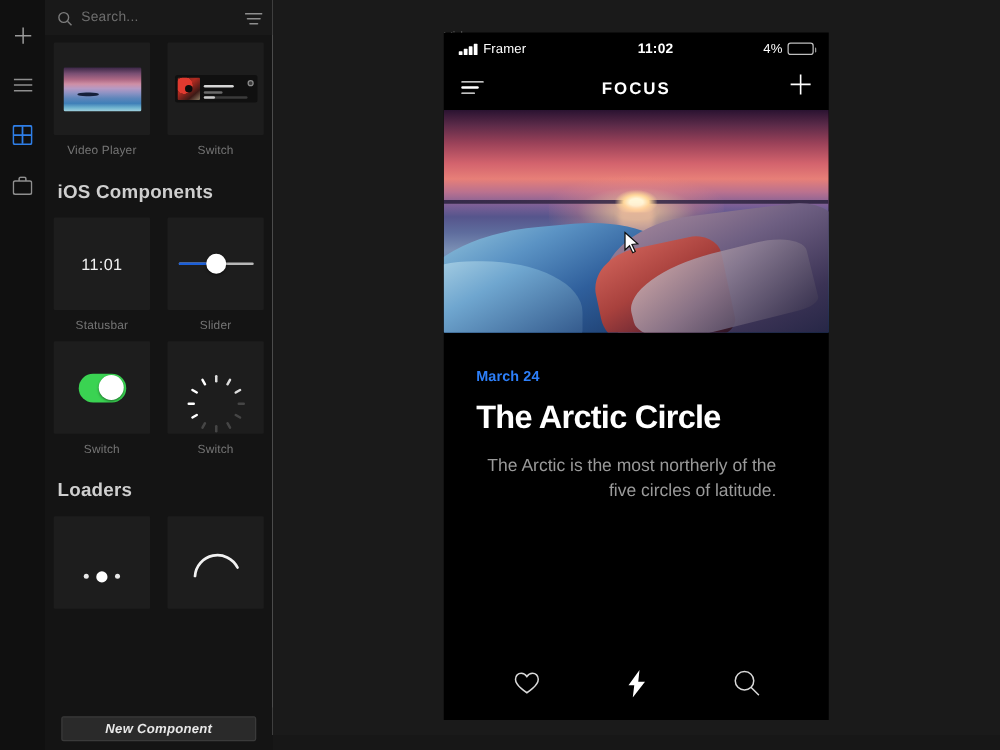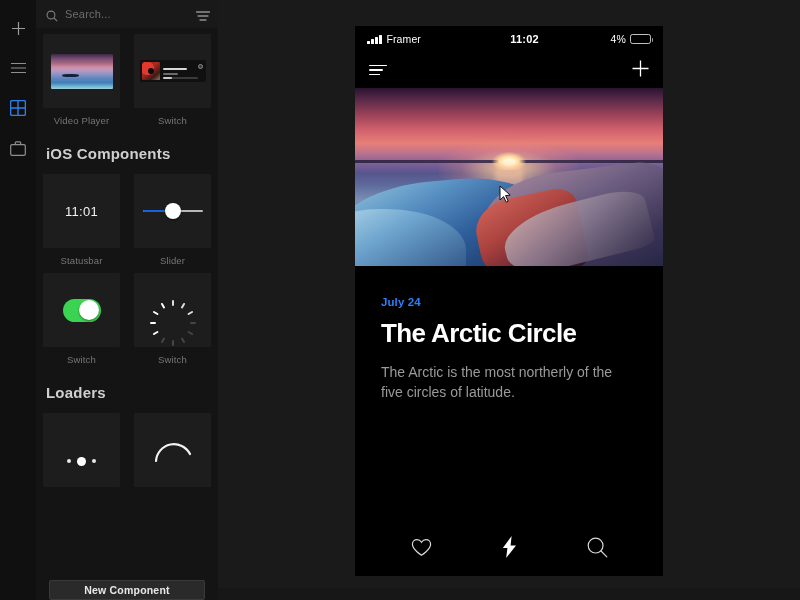--- a/index.html
+++ b/index.html
@@ -177,22 +177,23 @@
   .dots-art span{background:#fff;border-radius:50%;display:block;}
   .dot-s{width:4px;height:4px;opacity:.9;}
   .dot-m{width:4px;height:4px;opacity:.9;}
   .dot-l{width:9px;height:9px;}
 
   .arc-art{width:40px;height:40px;position:relative;padding-top:16px;}
   .arc-art svg{display:block;}
 
   .panel-foot{
     position:absolute;left:0;bottom:0;width:182px;height:34px;
-    background:#141414;display:flex;align-items:flex-end;justify-content:center;
+    background:#141414;display:flex;align-items:center;justify-content:center;
     box-sizing:border-box;
+    font-style:italic;
   }
   .new-comp{
     width:156px;height:20px;border-radius:2px;background:#2a2a2a;
     border:1px solid #3a3a3a;box-sizing:border-box;
     display:flex;align-items:center;justify-content:center;
     font-size:10.5px;font-weight:bold;color:#e8e8e8;letter-spacing:.2px;
     cursor:pointer;
   }
 
   
@@ -322,20 +323,21 @@
   .art-date{
     font-size:11.5px;font-weight:bold;letter-spacing:.1px;
   }
   .art-title{
     font-size:26px;font-weight:bold;color:#fff;letter-spacing:-.6px;
     margin-top:11px;line-height:1.1;
   }
   .art-body{
     margin-top:14px;font-size:14px;line-height:1.45;color:#9a9a9a;
     max-width:240px;
+    text-align:right;
   }
 
   .tabbar{
     position:absolute;left:0;right:0;bottom:0;height:54px;
     display:flex;align-items:center;justify-content:space-around;
     padding:0 22px;box-sizing:border-box;
   }
   .tab-btn{cursor:pointer;display:flex;align-items:center;justify-content:center;width:40px;height:30px;}
 </style>
 </head>
@@ -521,20 +523,21 @@
           <span class="batt"><span class="batt-fill" style="background: rgb(226, 52, 42); width: 12%;"></span></span>
         </span>
       </div>
 
       <div class="app-head">
         <span class="burger">
             <i></i>
             <i></i>
             <i></i>
           </span>
+        <span class="app-title">FOCUS</span>
         <span class="plus-btn">
           <svg width="17" height="17" viewBox="0 0 17 17">
               <path d="M8.5 0.5v16M0.5 8.5h16" stroke="#fff" stroke-width="1.3" fill="none"></path>
             </svg>
         </span>
       </div>
 
       <div class="hero">
         <div class="glow"></div>
         <div class="horizon"></div>
@@ -546,21 +549,21 @@
         <div class="rockred"></div>
         <div class="rockedge"></div>
         <span class="cursor">
           <svg width="13" height="19" viewBox="0 0 13 19">
             <path d="M1 1l10.2 9.1-4.6.5 2.6 5.6-2 1-2.6-5.6L1 15z" fill="#fff" stroke="#111" stroke-width="1"></path>
           </svg>
         </span>
       </div>
 
       <div class="article">
-        <div class="art-date" id="art-date" style="color: rgb(45, 127, 249);">July 24</div>
+        <div class="art-date" id="art-date" style="color: rgb(45, 127, 249);">March 24</div>
         <div class="art-title">The Arctic Circle</div>
         <div class="art-body">The Arctic is the most northerly of the five circles of latitude.</div>
       </div>
 
       <div class="tabbar">
         <span class="tab-btn">
           <span>
             <svg width="21" height="19" viewBox="0 0 21 19">
               <path d="M10.5 17.2S1.4 11.6 1.4 6.3C1.4 3.5 3.5 1.6 6 1.6c1.9 0 3.5 1.1 4.5 2.7C11.5 2.7 13.1 1.6 15 1.6c2.5 0 4.6 1.9 4.6 4.7 0 5.3-9.1 10.9-9.1 10.9z" fill="none" stroke="#d9d9d9" stroke-width="1.2"></path>
             </svg>

